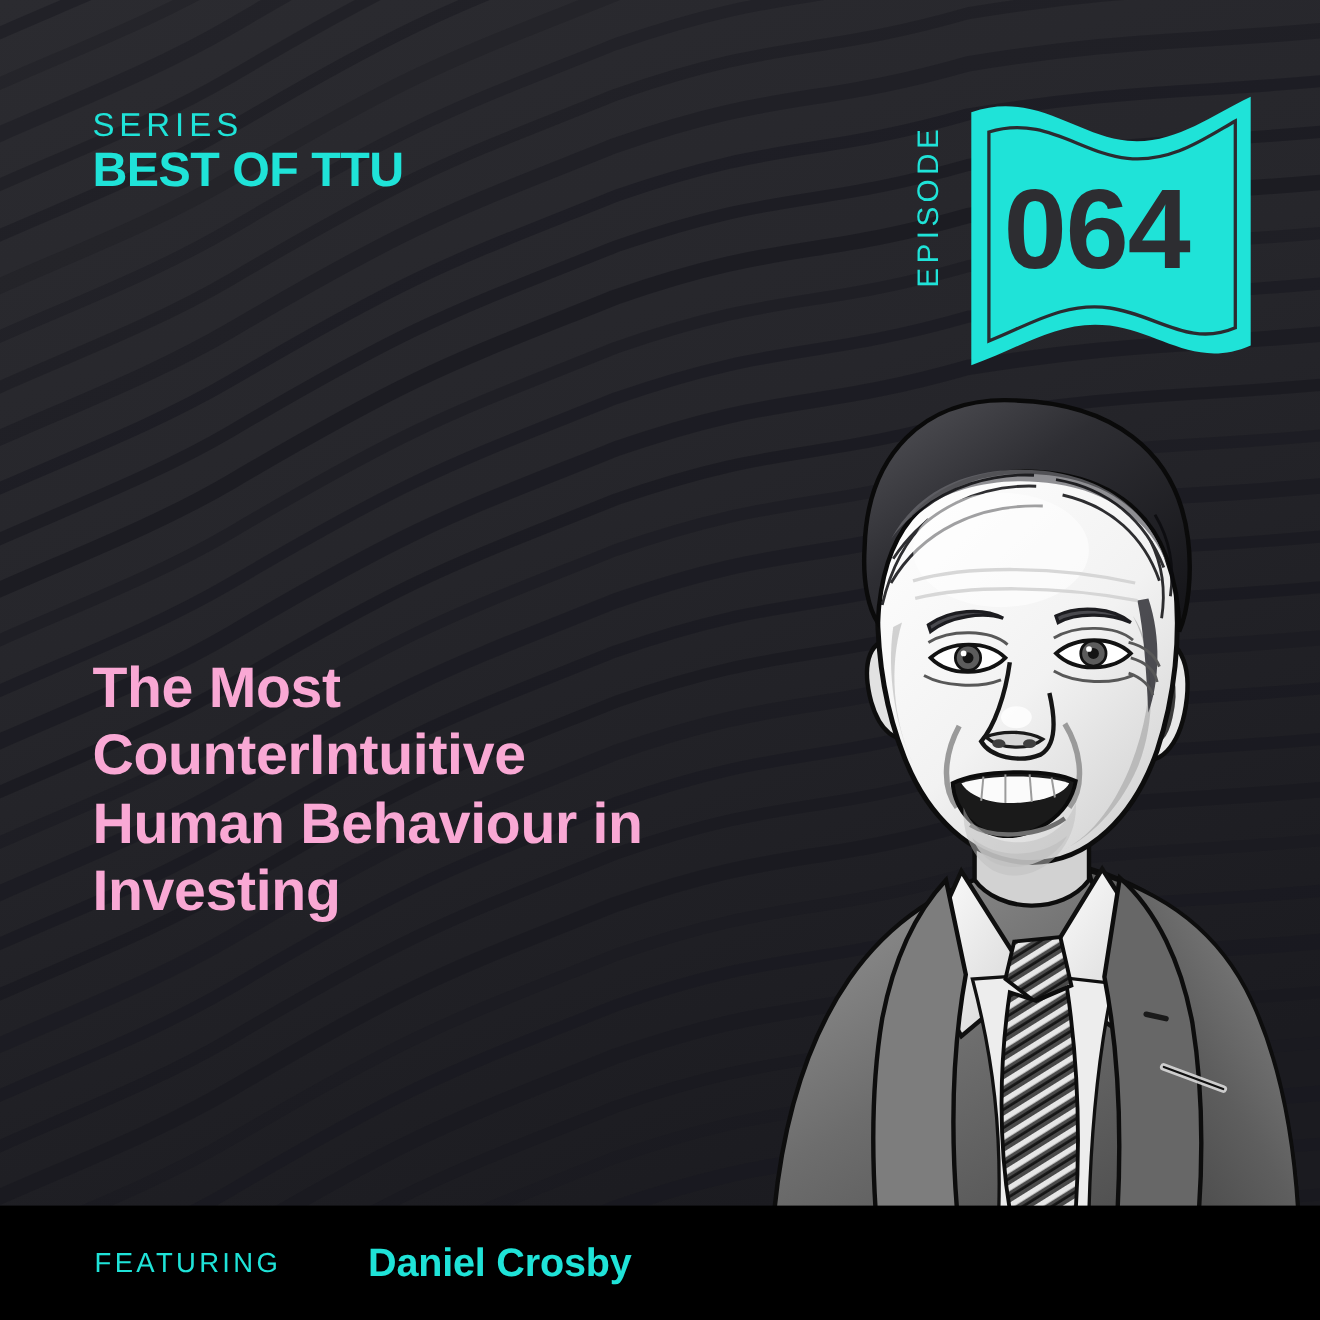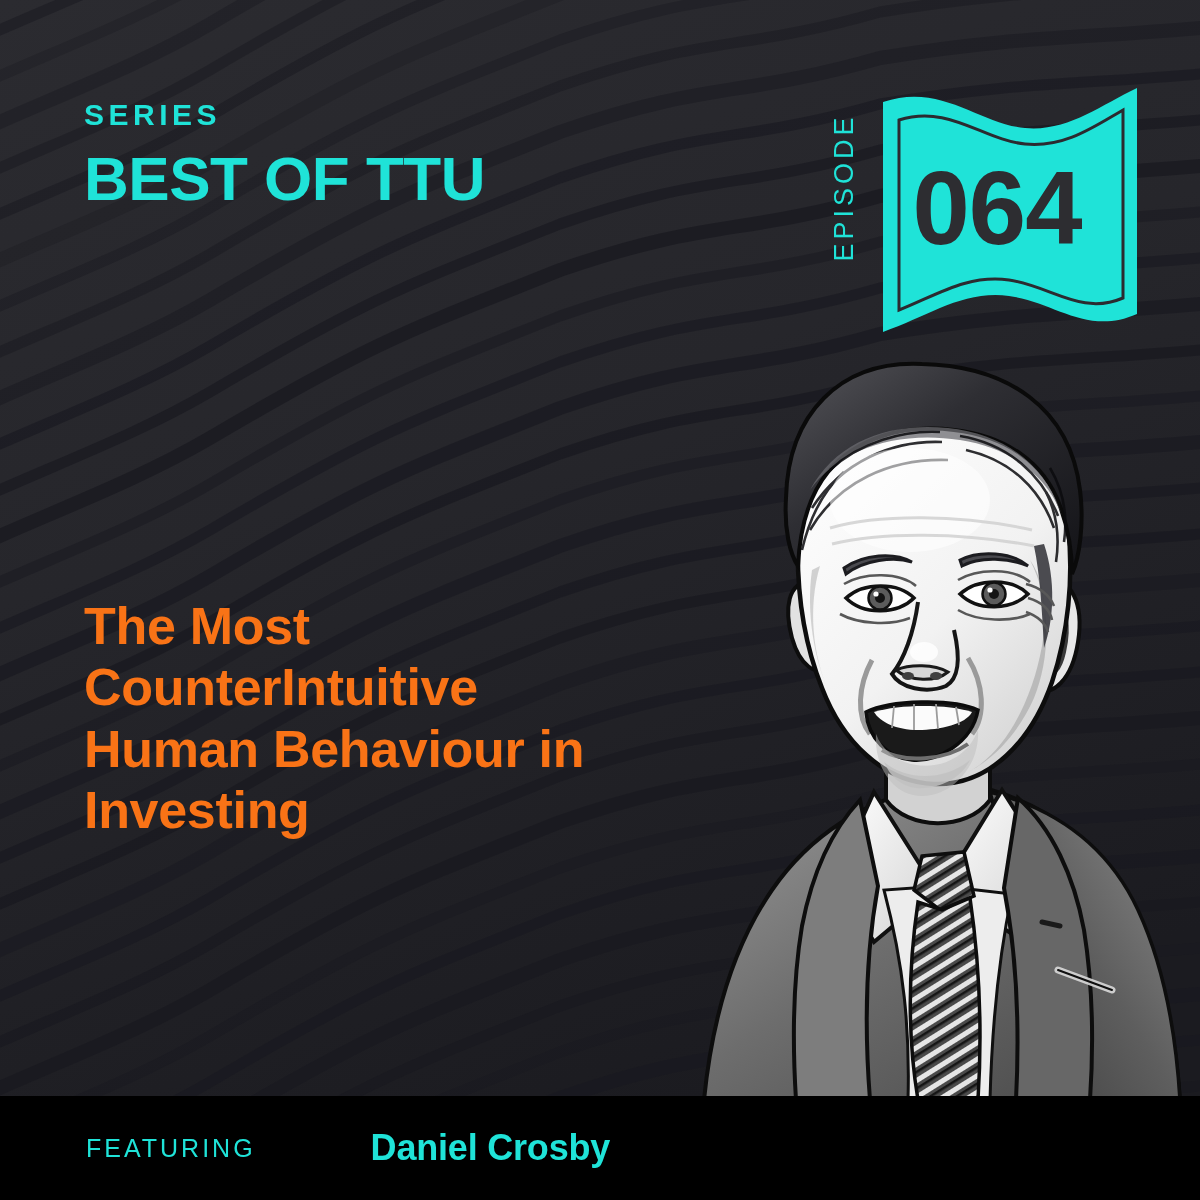--- a/index.html
+++ b/index.html
@@ -38,28 +38,28 @@
 
   
   .series-block {
     position:absolute;
     left:84px; top:100px;
     z-index:5;
   }
   .series-kicker {
     color:#1fe3d8;
     font-size:30px;
-    font-weight:700;
+    font-weight:400;
     letter-spacing:4.5px;
     line-height:1;
-    margin-bottom:19px;
+    margin-bottom:3px;
   }
   .series-name {
     color:#1fe3d8;
-    font-size:62px;
+    font-size:44px;
     font-weight:700;
     line-height:0.98;
     letter-spacing:-0.5px;
     max-width:420px;
   }
 
   
   .episode-wrap {
     position:absolute;
     left:806px; top:78px;
@@ -96,38 +96,37 @@
     font-weight:700;
     letter-spacing:-1px;
     padding-left:6px;
   }
 
   
   .title {
     position:absolute;
     left:84px; top:596px;
     z-index:5;
-    color:#f97316;
+    color:#f9a8d4;
     font-size:52px;
     font-weight:700;
     line-height:1.18;
     letter-spacing:-0.3px;
     max-width:560px;
   }
 
   
   .footer {
     position:absolute;
     left:0; bottom:0;
     width:1200px; height:104px;
     background:#000000;
     z-index:8;
     display:flex;
     align-items:center;
-    gap:36px;
   }
   .footer-label {
     margin-left:86px;
     color:#1fe3d8;
     font-size:25px;
     font-weight:400;
     letter-spacing:3px;
     line-height:1;
   }
   .footer-guest {

